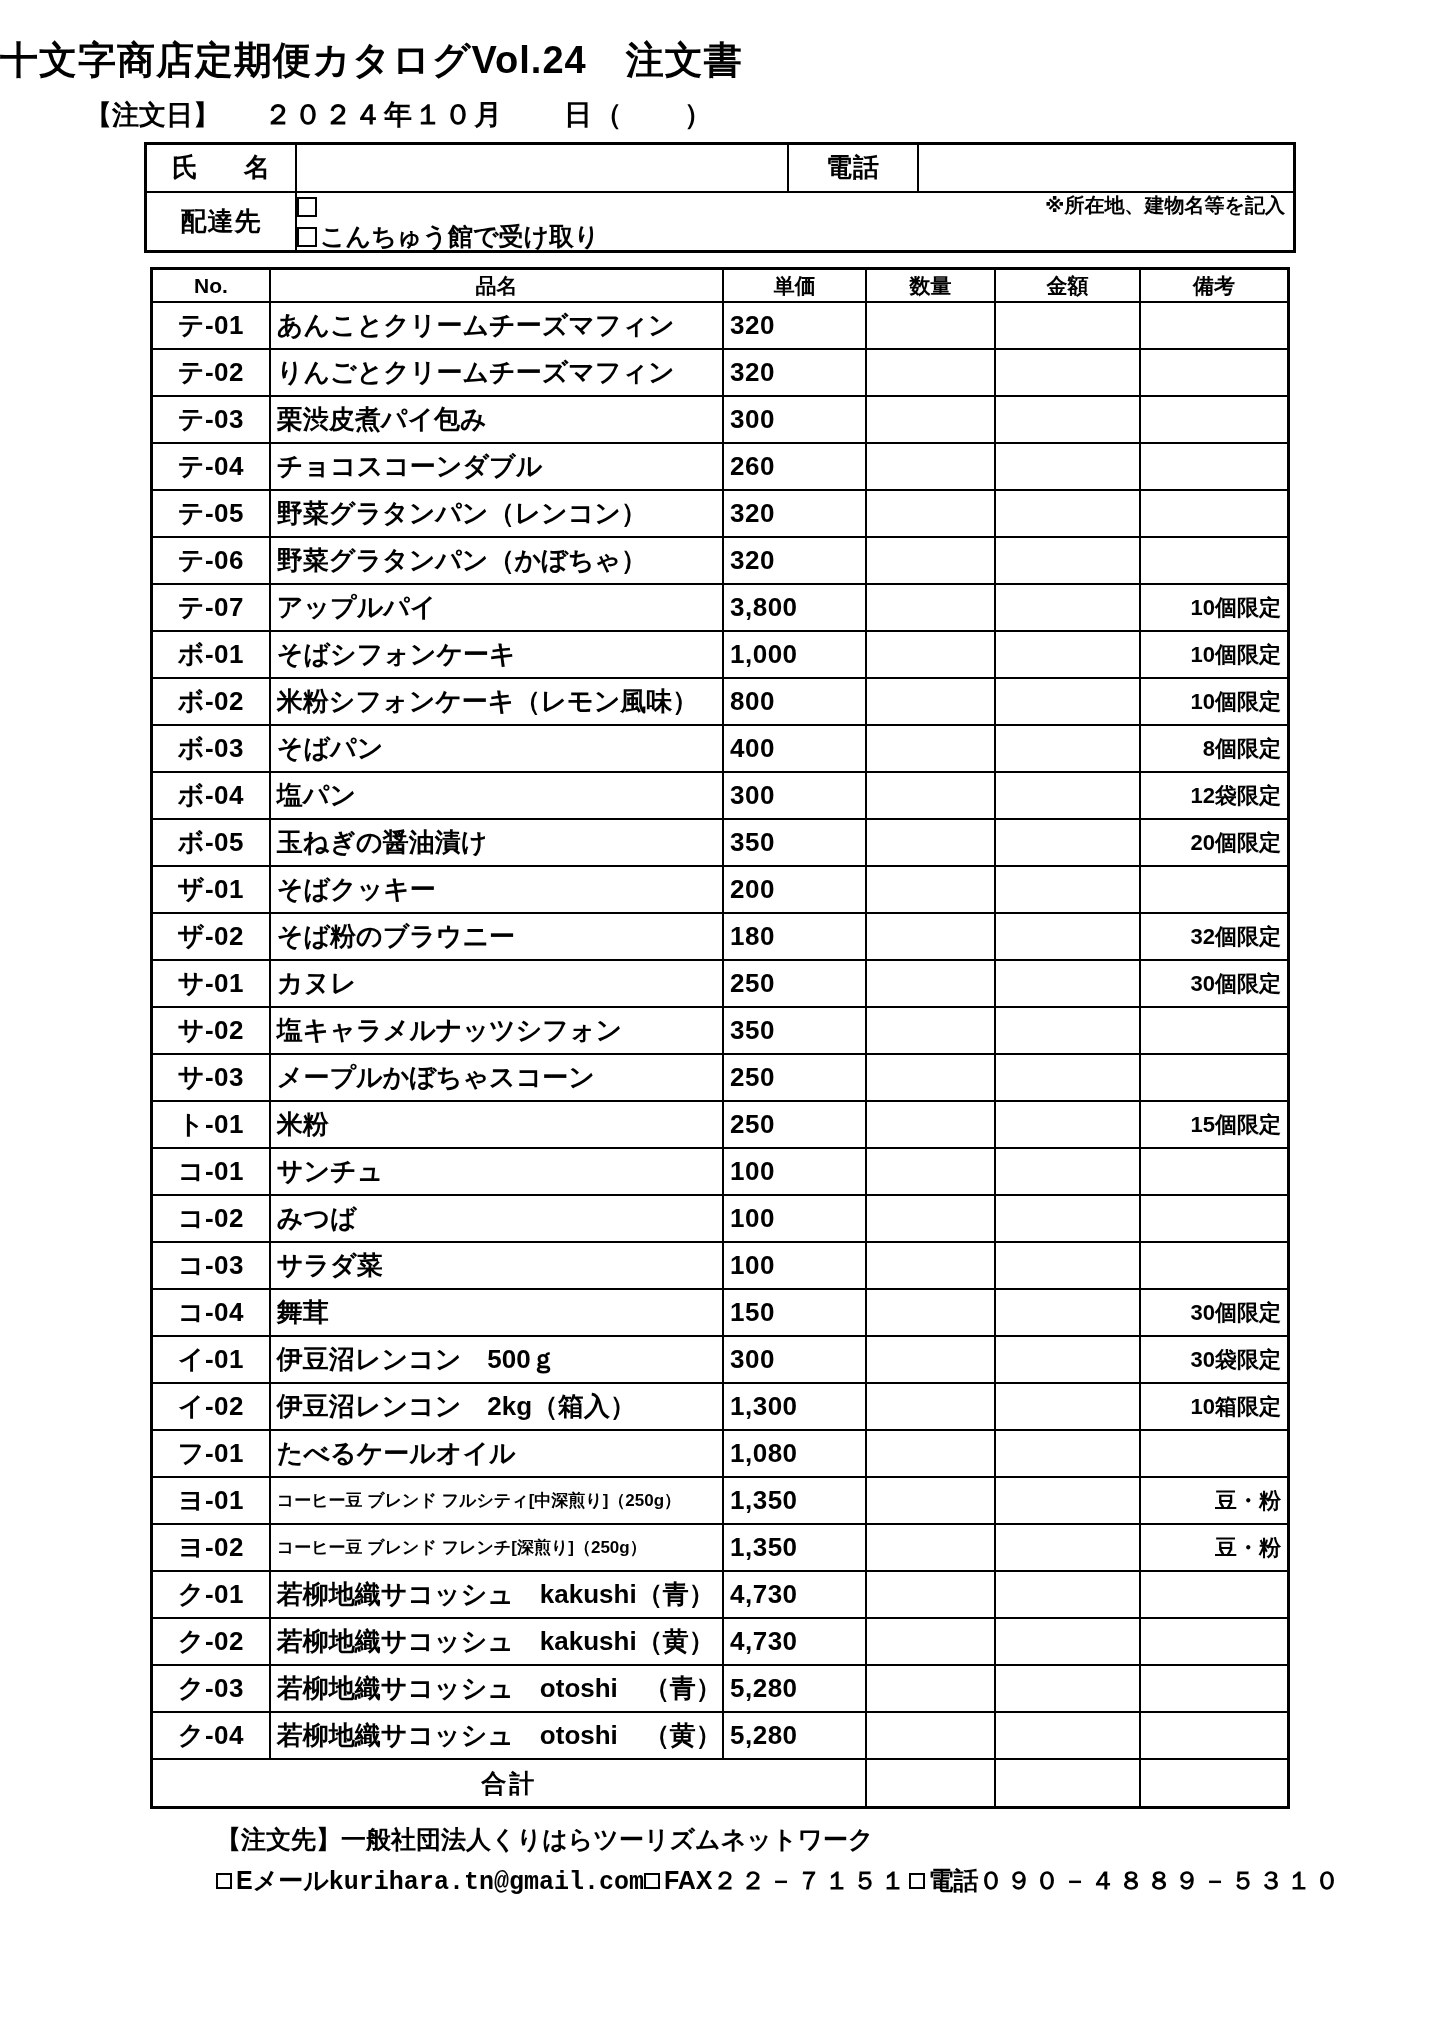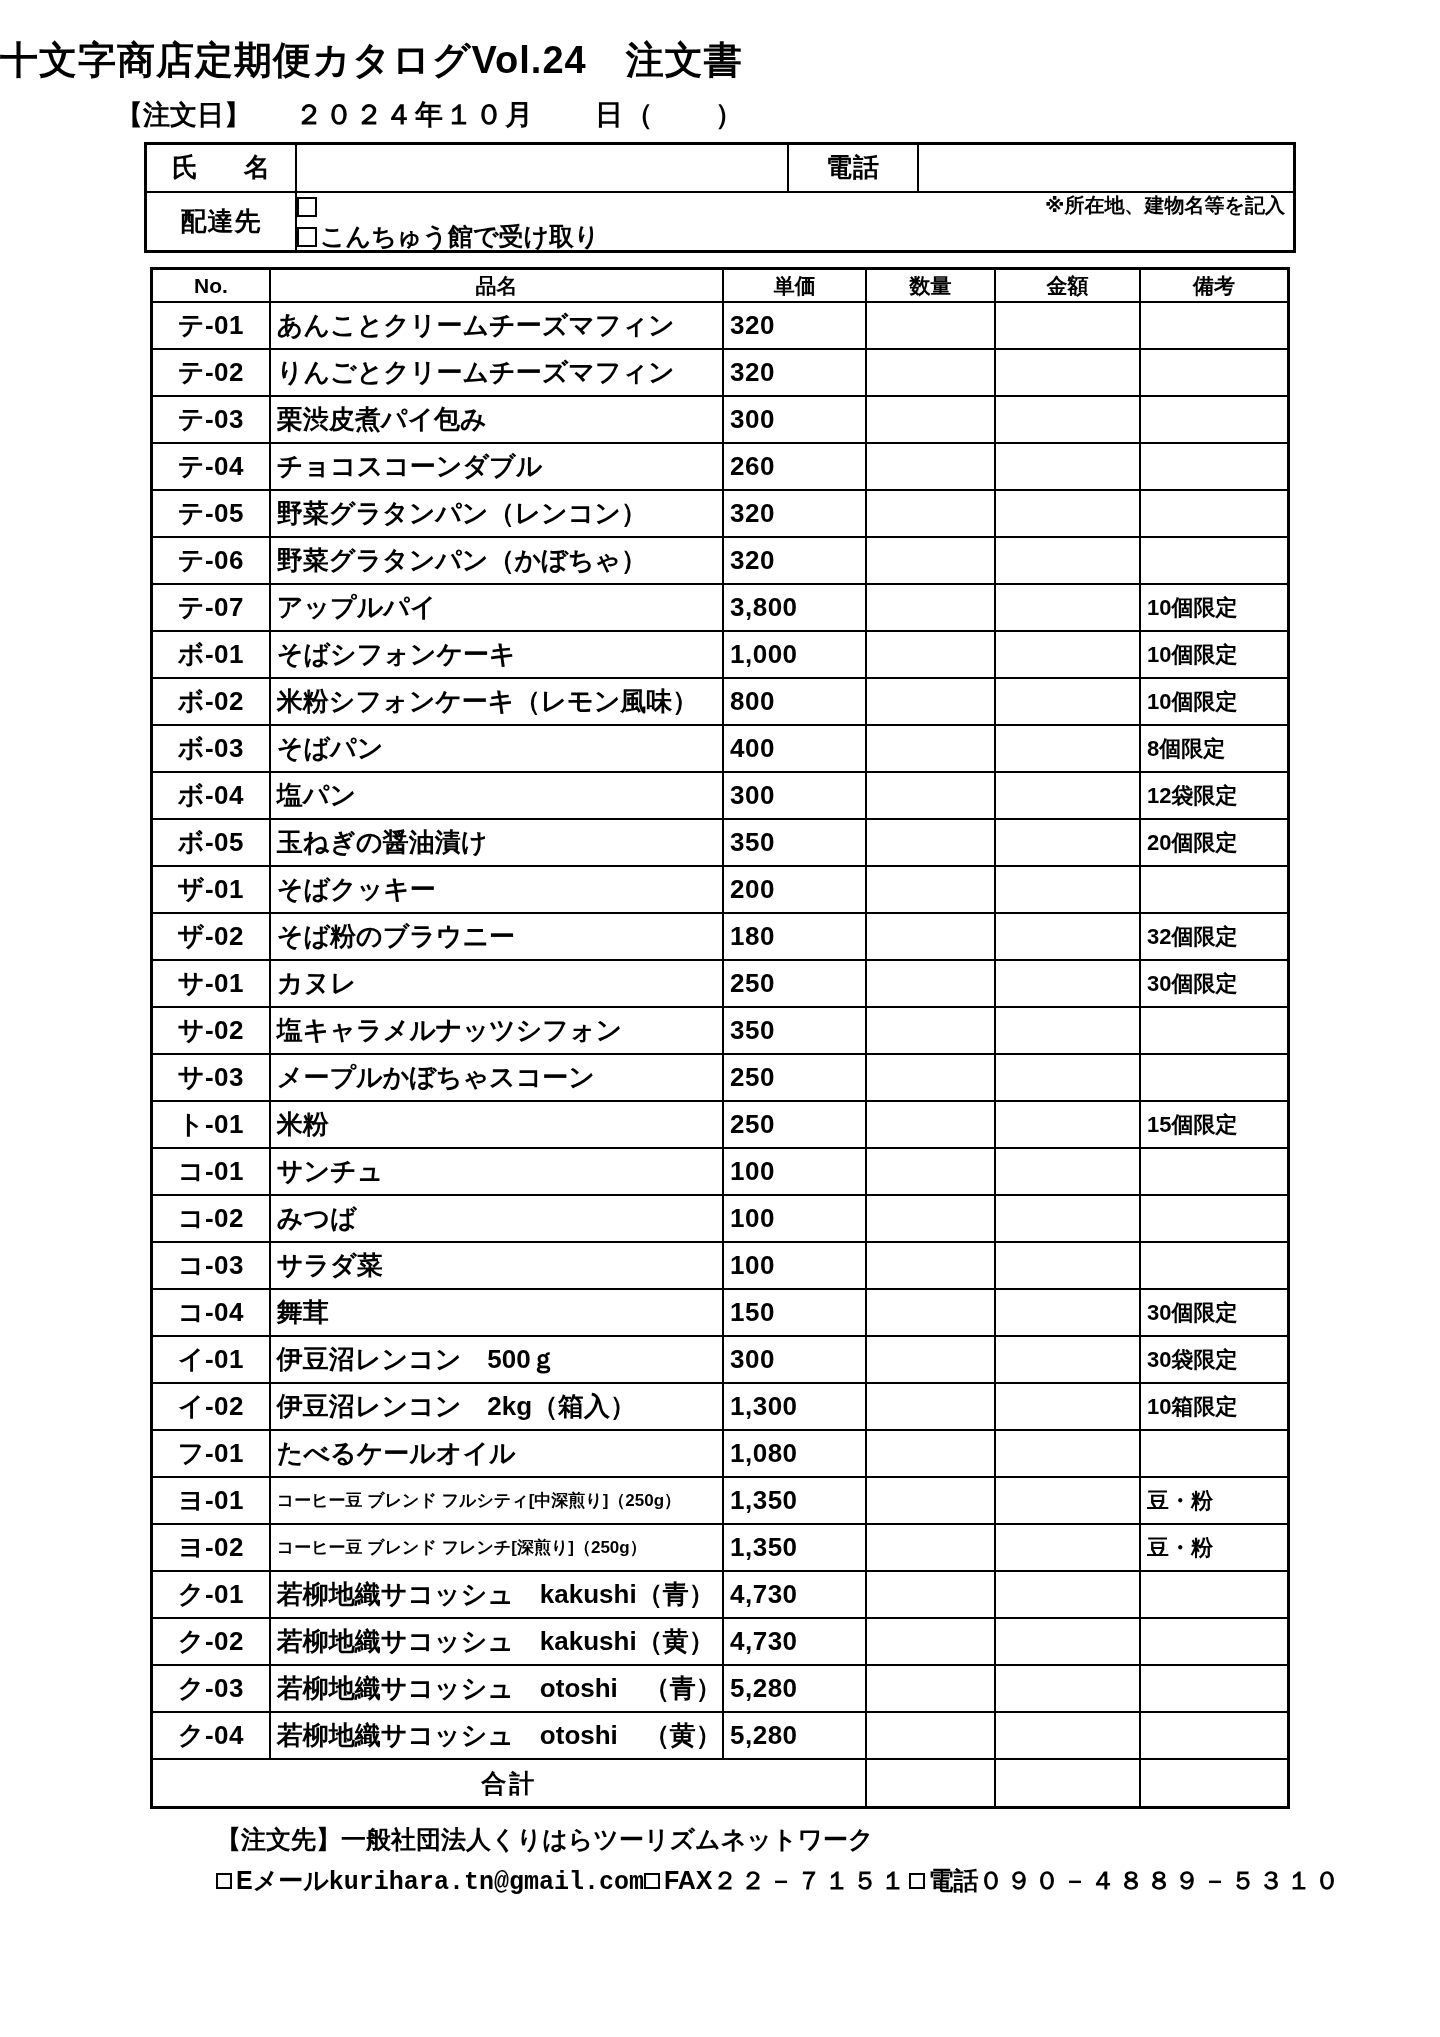--- a/index.html
+++ b/index.html
@@ -29,21 +29,21 @@
     font-weight: bold;
     letter-spacing: 1px;
     padding-top: 40px;
     line-height: 1.1;
     white-space: pre;
   }
 
   
   .order-date-line {
     margin: 14px 0 8px 0;
-    padding-left: 116px;
+    padding-left: 85px;
     font-size: 27px;
     font-weight: bold;
     white-space: pre;
     letter-spacing: 0px;
     display: flex;
     align-items: baseline;
   }
   .order-date-label { font-size: 27px; font-weight: bold; }
   .order-date-value { font-size: 28px; font-weight: bold; margin-left: 44px; letter-spacing: 2px; }
 
@@ -151,21 +151,21 @@
     letter-spacing: 0px;
   }
   .cell-price {
     text-align: left;
     font-size: 26px;
     padding-right: 26px;
     letter-spacing: 0.5px;
   }
   .cell-qty, .cell-amount { background: #fff; }
   .cell-note {
-    text-align: left;
+    text-align: right;
     font-size: 22px;
     letter-spacing: 0px;
     white-space: nowrap;
   }
   .total-row td {
     height: 48px;
   }
   .total-label {
     text-align: center;
     font-size: 25px;

